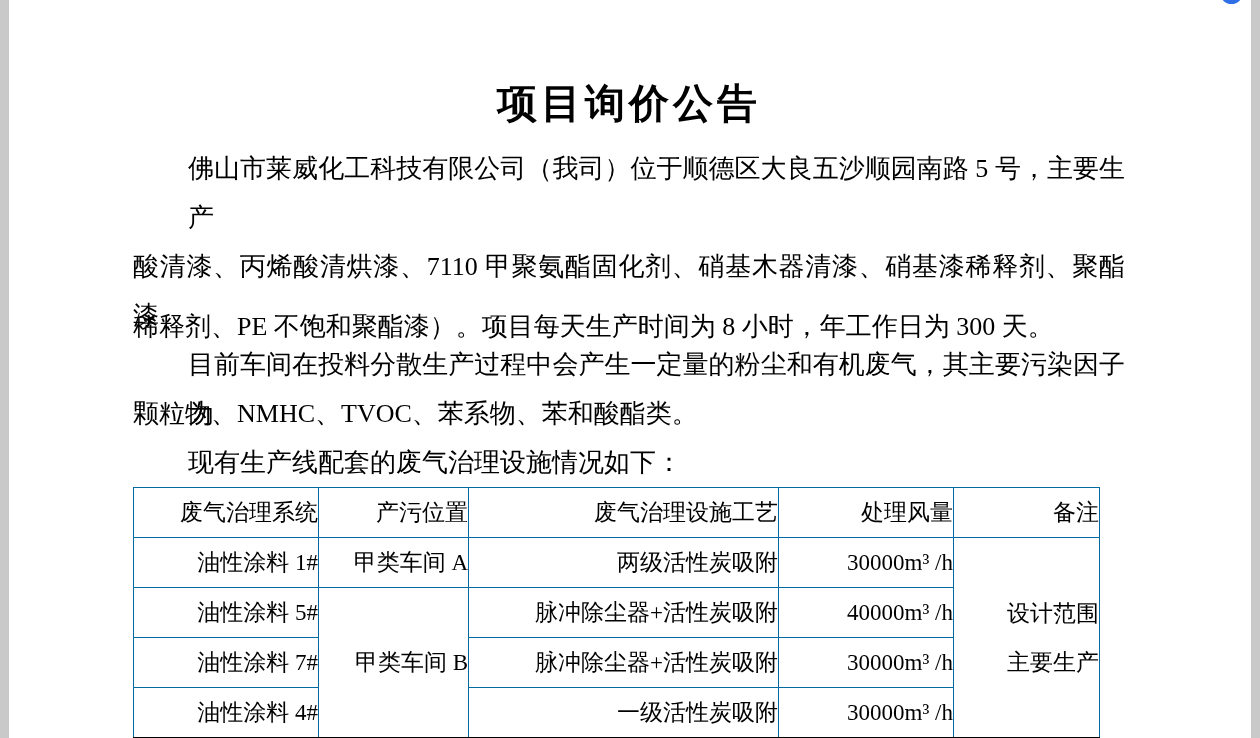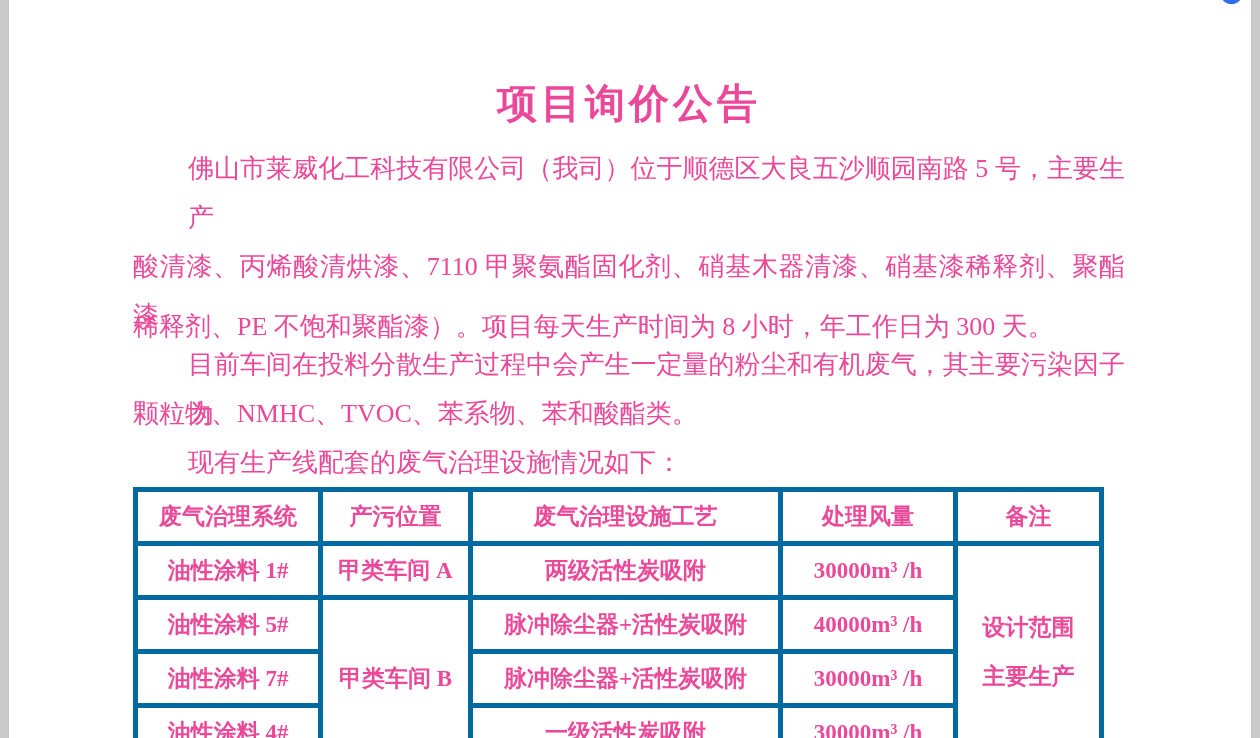--- a/index.html
+++ b/index.html
@@ -3,21 +3,21 @@
 <meta charset="utf-8">
 <style>
   html, body { margin: 0; padding: 0; }
   .screen {
     position: relative;
     width: 1260px;
     height: 738px;
     background: #ffffff;
     overflow: hidden;
     font-family: "Liberation Serif", "DejaVu Serif", serif;
-    color: #ec4899;
+    color: #000000;
   }
   .gutter {
     position: absolute;
     top: 0;
     width: 9px;
     height: 738px;
     background: #c9c9c9;
   }
   .gutter.left  { left: 0; }
   .gutter.right { left: 1251px; }
@@ -62,24 +62,24 @@
     position: absolute;
     left: 133px;
     top: 487px;
     border-collapse: collapse;
     table-layout: fixed;
     width: 966px;
     font-size: 23px;
     border-bottom: 2px solid #000;
   }
   table.gas-table td, table.gas-table th {
-    border: 5px solid #0369a1;
-    text-align: center;
+    border: 1px solid #0369a1;
+    text-align: right;
     vertical-align: middle;
-    font-weight: bold;
+    font-weight: normal;
     padding: 0;
     height: 49px;
     overflow: hidden;
   }
   .remark-line { line-height: 49px; }
 </style>
 </head>
 <body>
 
 <div class="screen">

